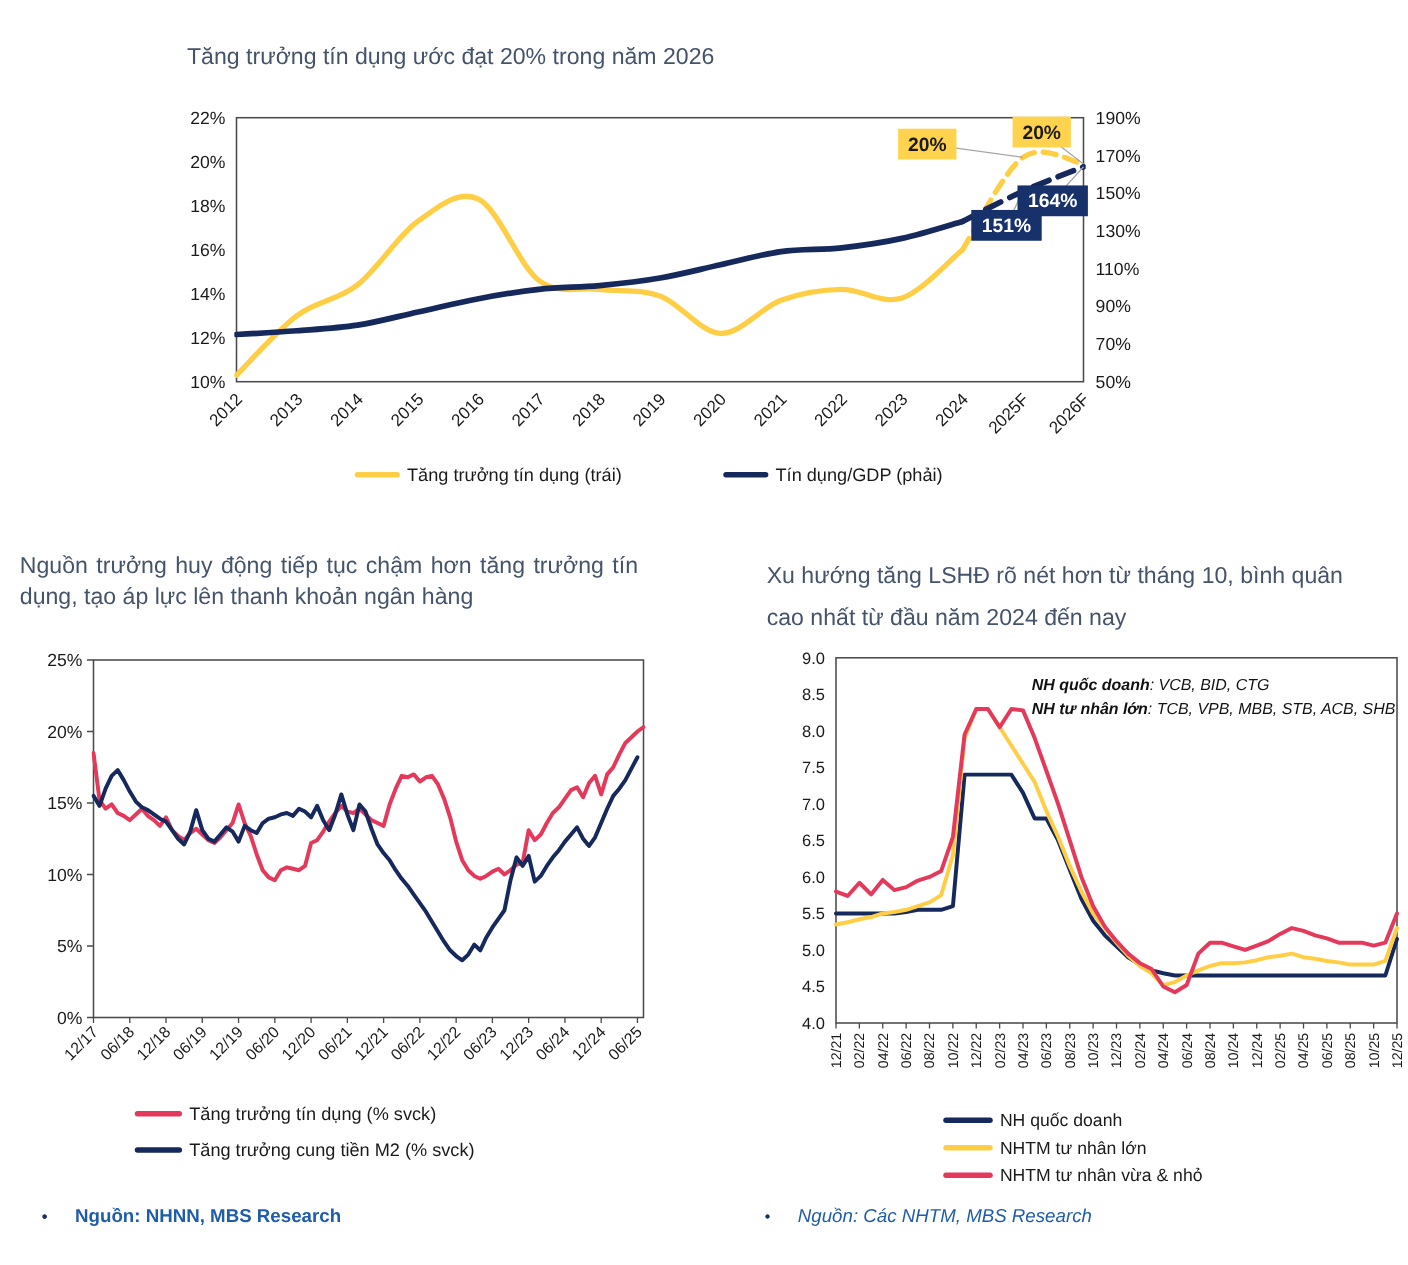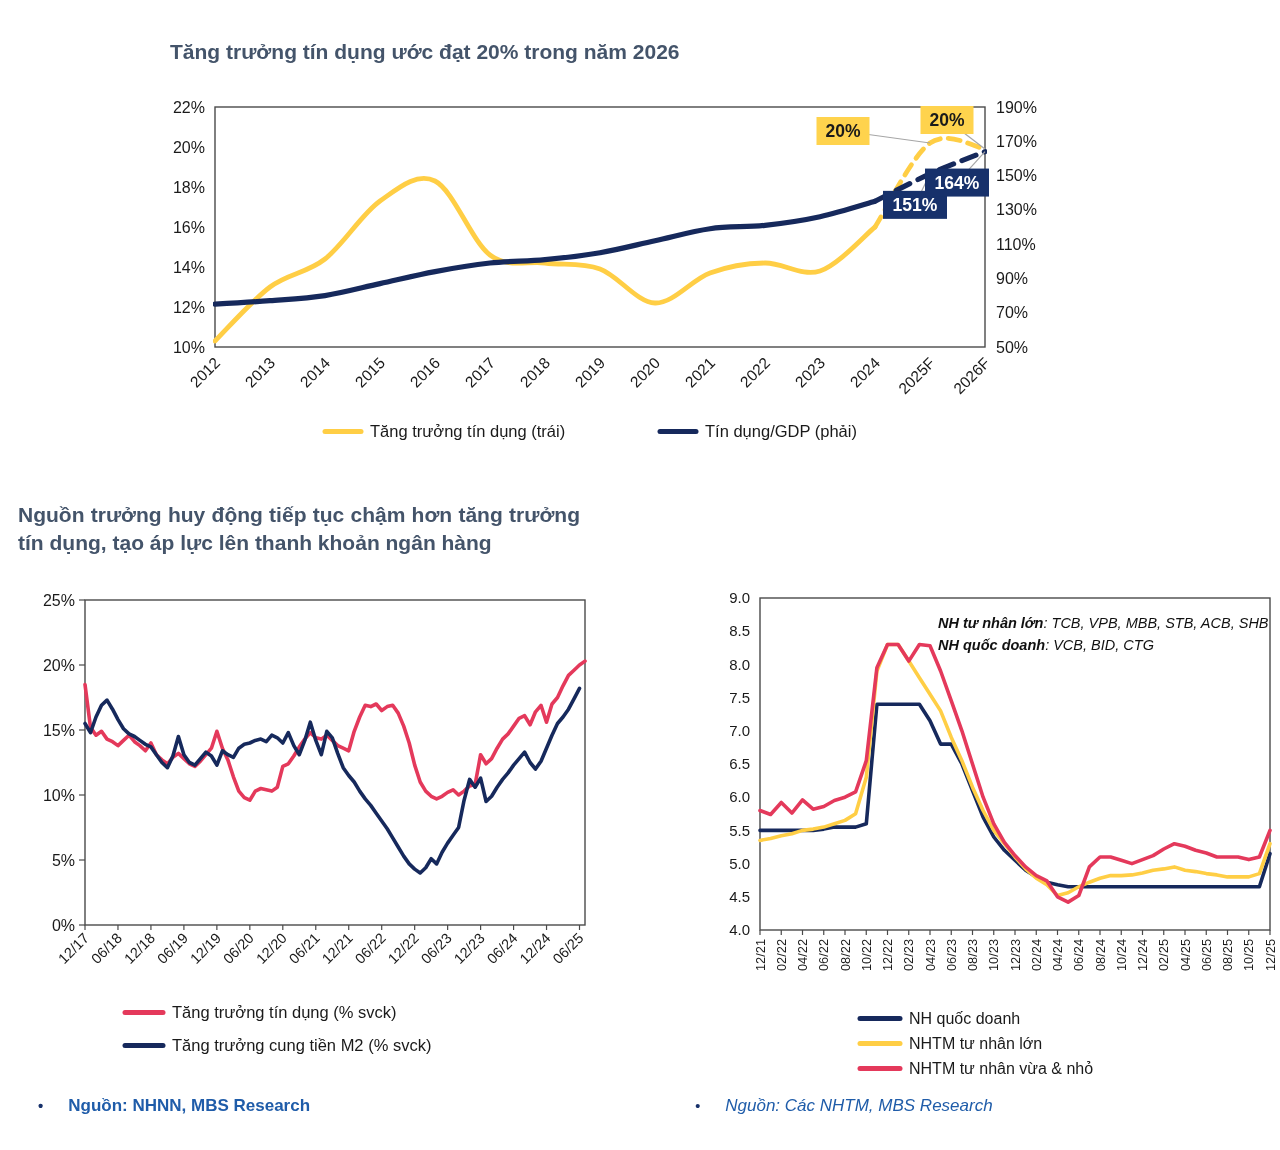--- a/index.html
+++ b/index.html
@@ -1,20 +1,20 @@
 <!DOCTYPE html>
 <html><head>
 <meta charset="utf-8">
 <style>
   html,body{margin:0;padding:0;background:#fff;}
   .canvas{position:relative;width:1280px;height:1150px;background:#fff;overflow:hidden;
           font-family:"Liberation Sans",sans-serif;}
   .chart{position:absolute;}
   .chart svg{position:absolute;left:0;top:0;}
-  .chart-title{position:absolute;font-weight:bold;color:#44546A;}
+  .chart-title{position:absolute;font-weight:normal;color:#44546A;}
   .title-top{left:170px;top:40px;font-size:21px;}
   .title-left{left:18px;top:501px;width:562px;font-size:21px;line-height:1.35;text-align:justify;}
   .title-right{left:697px;top:505px;width:545px;font-size:21px;line-height:1.8;}
   .chart-note{position:absolute;font-size:14.5px;font-style:italic;color:#111;line-height:1.5;}
   .chart-note b{font-weight:bold;}
   .source{position:absolute;font-size:17px;color:#1F5CA9;}
   .source .bullet{color:#17316B;font-size:15px;margin-right:25px;}
   svg text{font-family:"Liberation Sans",sans-serif;}
 </style>
 </head>
@@ -158,20 +158,21 @@
         </g>
         <g font-size="16.5" fill="#1a1a1a">
           <line x1="107" y1="424.5" x2="145" y2="424.5" stroke="#E4395B" stroke-width="5" stroke-linecap="round"></line>
           <text x="154" y="430">Tăng trưởng tín dụng (% svck)</text>
           <line x1="107" y1="457.5" x2="145" y2="457.5" stroke="#16295C" stroke-width="5" stroke-linecap="round"></line>
           <text x="154" y="463">Tăng trưởng cung tiền M2 (% svck)</text>
         </g>
       </svg>
     </div>
 
+  <div class="chart-title title-right">Xu hướng tăng LSHĐ rõ nét hơn từ tháng 10, bình quân cao nhất từ đầu năm 2024 đến nay</div>
   <div class="chart" style="left: 690px; top: 585px; width: 625px; height: 512px;">
       <svg width="625" height="512">
         <defs>
           <clipPath id="clip-deposit-rates">
             <rect x="68" y="10" width="514" height="338"></rect>
           </clipPath>
         </defs>
         <rect x="70" y="13" width="510" height="332" fill="#ffffff" stroke="#4a4a4a" stroke-width="1.4"></rect>
         <g font-size="15" fill="#1a1a1a">
           <text x="60" y="18.25" text-anchor="end">9.0</text>
@@ -250,22 +251,22 @@
         <g font-size="16" fill="#1a1a1a">
           <line x1="170" y1="433.5" x2="210" y2="433.5" stroke="#16295C" stroke-width="5" stroke-linecap="round"></line>
           <text x="219" y="439">NH quốc doanh</text>
           <line x1="170" y1="458.5" x2="210" y2="458.5" stroke="#FFCE45" stroke-width="5" stroke-linecap="round"></line>
           <text x="219" y="464">NHTM tư nhân lớn</text>
           <line x1="170" y1="483.5" x2="210" y2="483.5" stroke="#E4395B" stroke-width="5" stroke-linecap="round"></line>
           <text x="219" y="489">NHTM tư nhân vừa &amp; nhỏ</text>
         </g>
       </svg>
       <div class="chart-note" style="left: 248px; top: 28px; width: 332px;">
+        <div><b>NH quốc doanh</b>: VCB, BID, CTG</div>
         <div><b>NH tư nhân lớn</b>: TCB, VPB, MBB, STB, ACB, SHB</div>
-        <div><b>NH quốc doanh</b>: VCB, BID, CTG</div>
       </div>
     </div>
 
   <div class="source" style="left:38px;top:1096px;font-weight:bold;">
     <span class="bullet">•</span><span>Nguồn: NHNN, MBS Research</span>
   </div>
   <div class="source" style="left:695px;top:1096px;font-style:italic;">
     <span class="bullet">•</span><span>Nguồn: Các NHTM, MBS Research</span>
   </div>
 </div>

